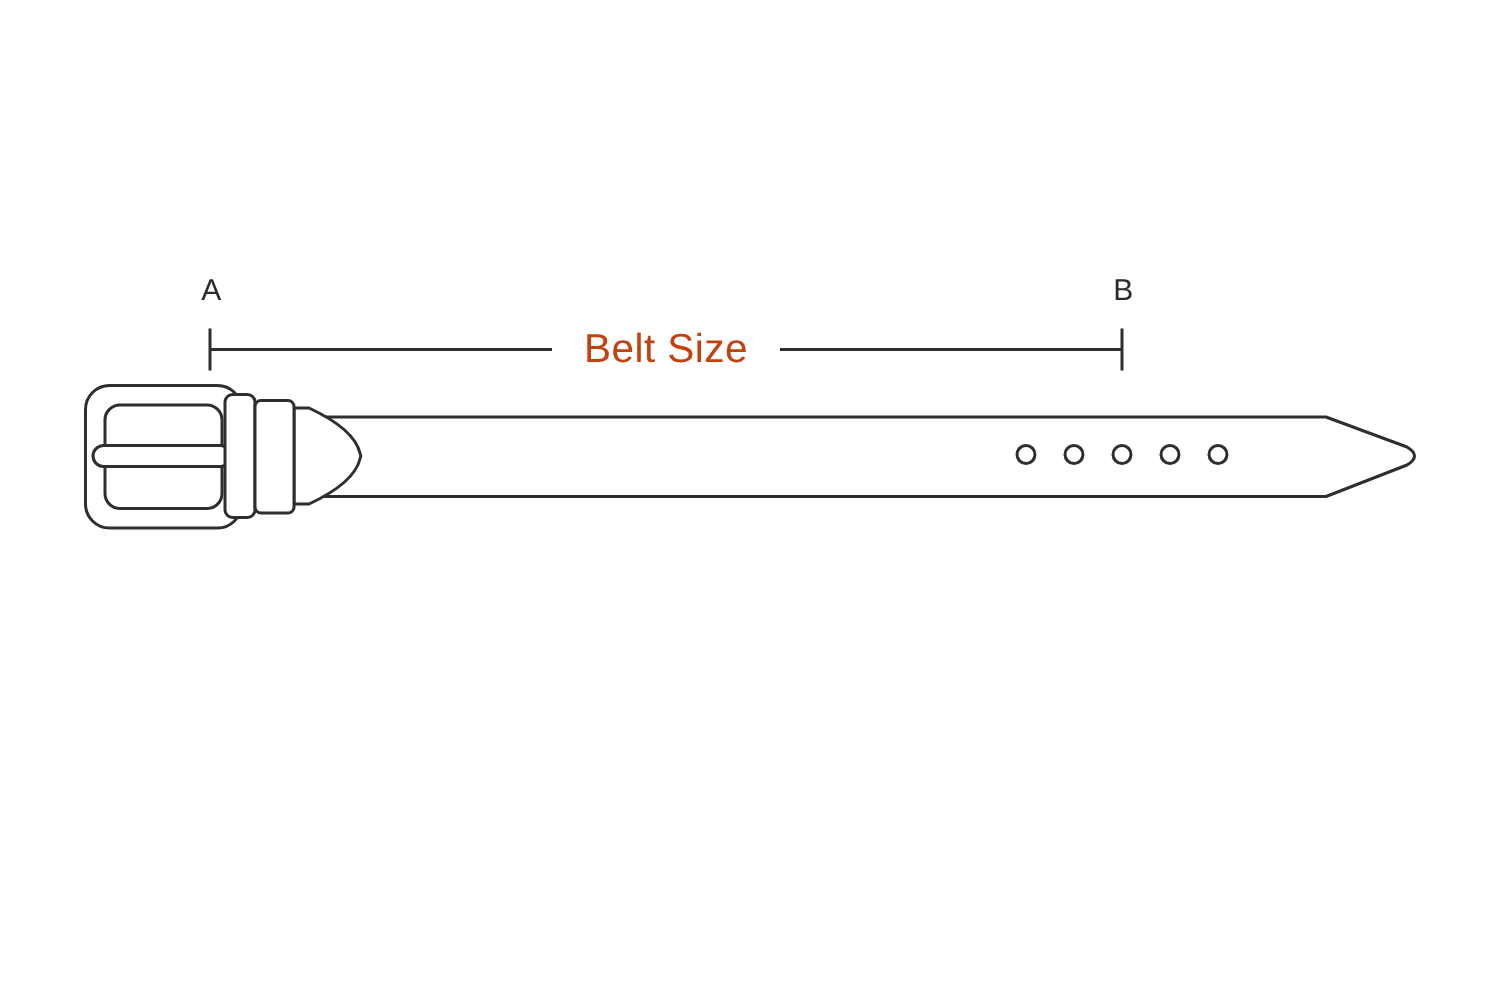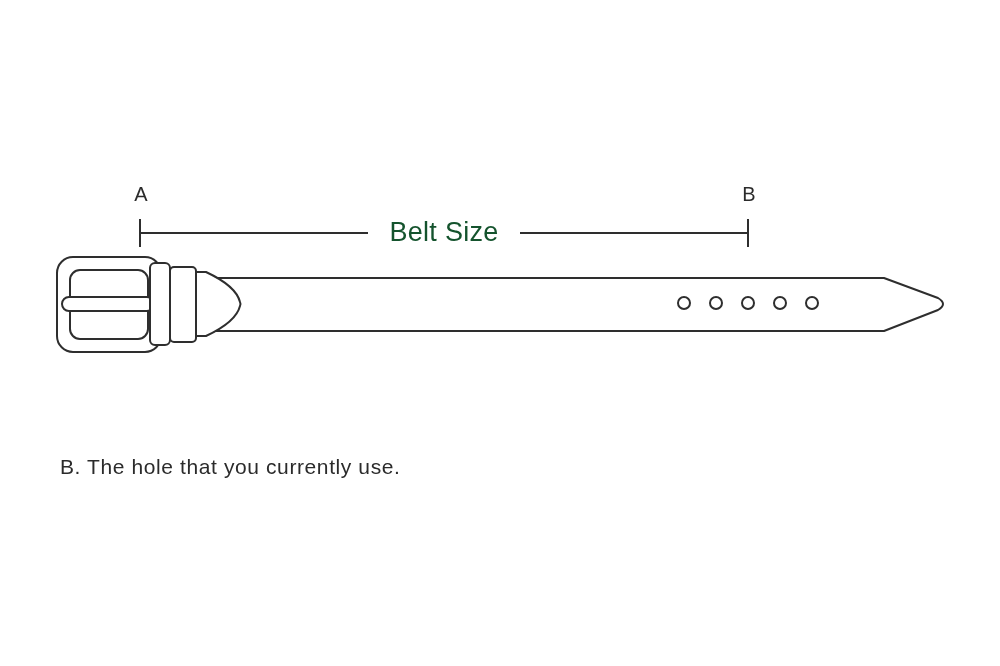--- a/index.html
+++ b/index.html
@@ -37,21 +37,21 @@
     color: #2b2b2b;
     white-space: nowrap;
     letter-spacing: 0.4px;
   }
   .marker-label {
     font-size: 20px;
     transform: translateX(-50%);
   }
   .title-label {
     font-size: 27px;
-    color: #14532d;
+    color: #c2410c;
     transform: translateX(-50%);
     letter-spacing: 0.3px;
   }
   .note-label {
     font-size: 21px;
     letter-spacing: 0.6px;
   }
 </style>
 </head>
 <body>
@@ -85,15 +85,14 @@
     <rect class="shape" x="170" y="267" width="26" height="75" rx="4"></rect>
   </svg>
 
   <div class="label marker-label" style="left:141px; top:183px;">A</div>
 
   <div class="label marker-label" style="left:749px; top:183px;">B</div>
 
   <div class="label title-label" style="left:444px; top:217px;">Belt Size</div>
 
 
-  <div class="label note-label" style="left:60px; top:455px;">B. The hole that you currently use.</div>
 
 </div>
 
 </body></html>

